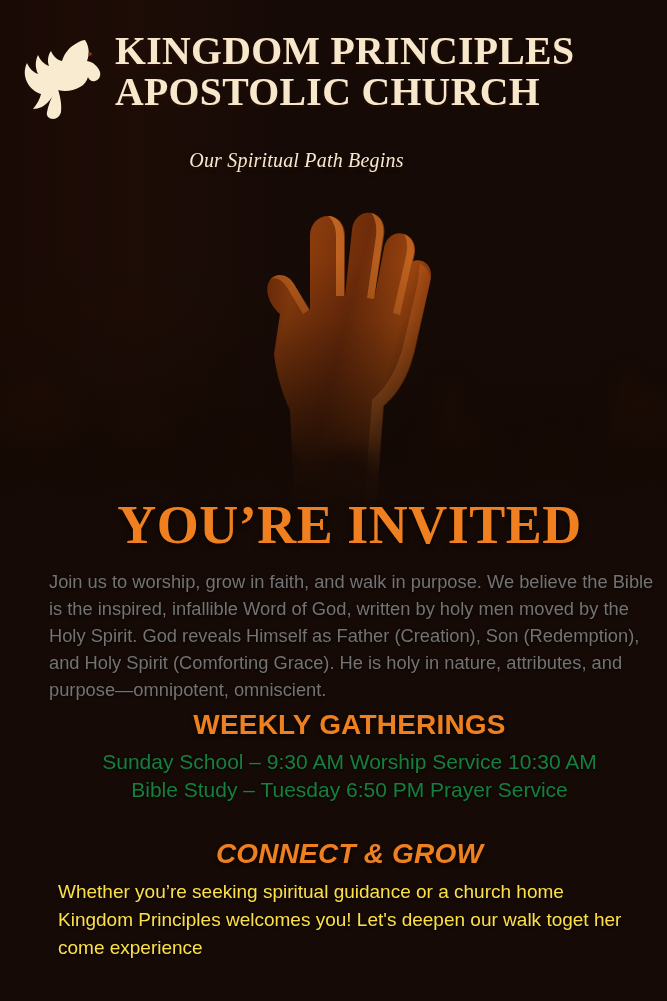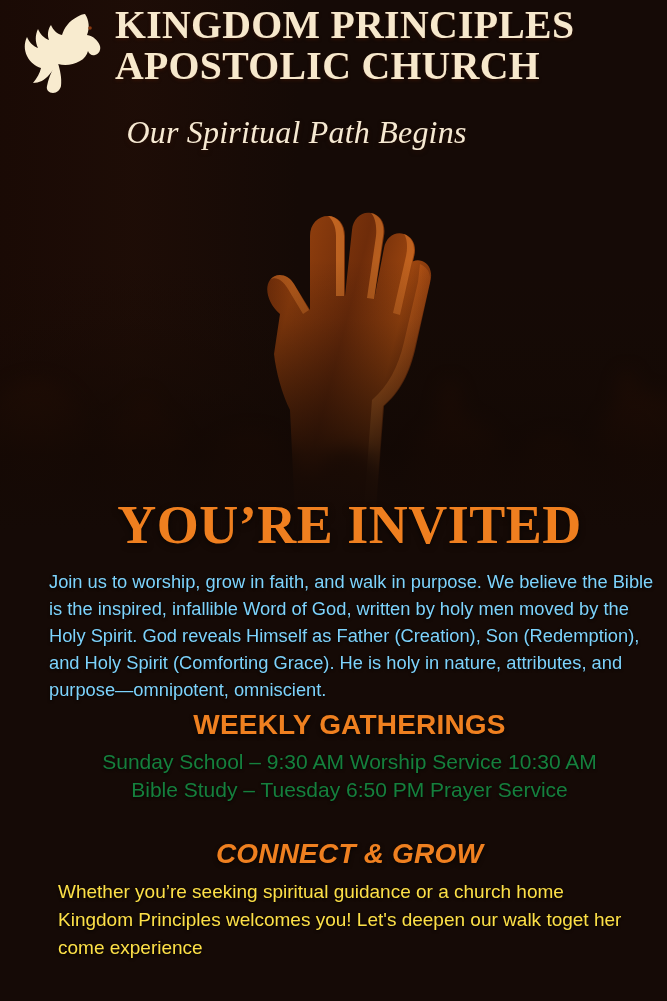--- a/index.html
+++ b/index.html
@@ -97,21 +97,21 @@
   }
   .a1 { left: 132px; width: 26px; height: 96px; }
   .a2 { left: 438px; width: 24px; height: 110px; }
   .a3 { left: 614px; width: 26px; height: 120px; }
 
   
   .hand { position: absolute; left: 224px; top: 196px; width: 210px; height: 340px; }
   .hand svg { display: block; width: 210px; height: 340px; }
 
   
-  .header { position: absolute; left: 0; top: 0; width: 593px; }
+  .header { position: absolute; left: 0; top: 0; width: 593px; padding-top: 26px; }
 
   .brand-row {
     display: flex;
     align-items: flex-start;
     justify-content: center;
     gap: 8px;
     padding-left: 6px;
   }
 
   .dove { width: 96px; height: 96px; flex: 0 0 auto; margin-top: 2px; }
@@ -128,25 +128,25 @@
     color: #f7e8cc;
     text-shadow: 0 2px 3px rgba(60,20,5,0.55);
     white-space: nowrap;
     transform: scaleX(0.97);
     transform-origin: left center;
   }
 
   .tagline {
     font-family: "Liberation Serif", serif;
     font-style: italic;
-    font-size: 32px;
+    font-size: 20px;
     line-height: 1;
     color: #f6e9d2;
     text-align: center;
-    margin-top: 18px;
+    margin-top: 26px;
     text-shadow: 0 2px 4px rgba(50,18,5,0.5);
     letter-spacing: 0.2px;
   }
 
   
   .content { position: absolute; left: 16px; top: 498px; width: 667px; }
 
   .invited {
     font-family: "Liberation Serif", serif;
     font-weight: bold;
@@ -167,21 +167,21 @@
     color: #fbf4e8;
     margin-top: 13px;
     letter-spacing: 0.1px;
     text-shadow: 0 2px 5px rgba(0,0,0,0.6);
   }
 
   .body-copy {
     font-family: "Liberation Sans", sans-serif;
     font-size: 18.3px;
     line-height: 1.47;
-    color: #7dd3fc;
+    color: #737373;
     margin: 17px 28px 0 33px;
     text-shadow: 0 1px 3px rgba(0,0,0,0.75);
   }
 
   .sec-head {
     font-family: "Liberation Sans", sans-serif;
     font-weight: bold;
     font-size: 28px;
     line-height: 1;
     text-align: center;

